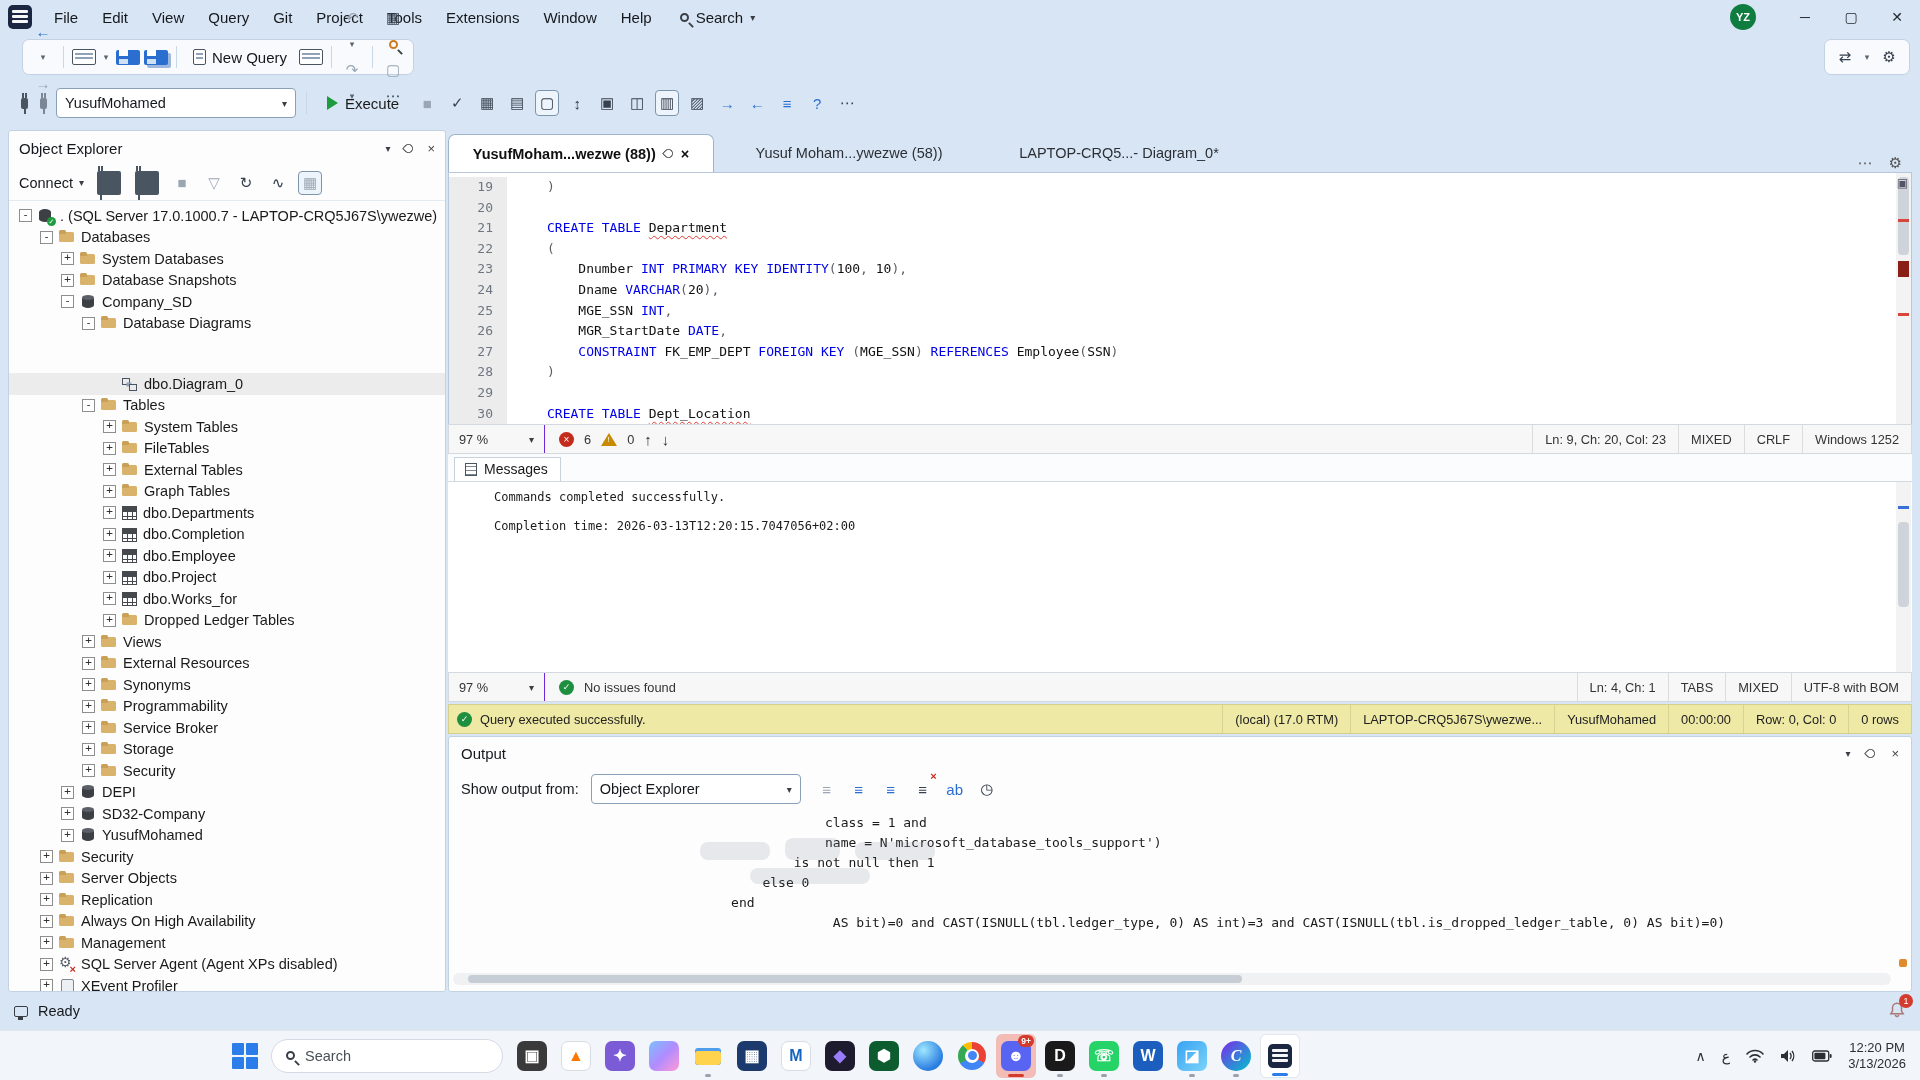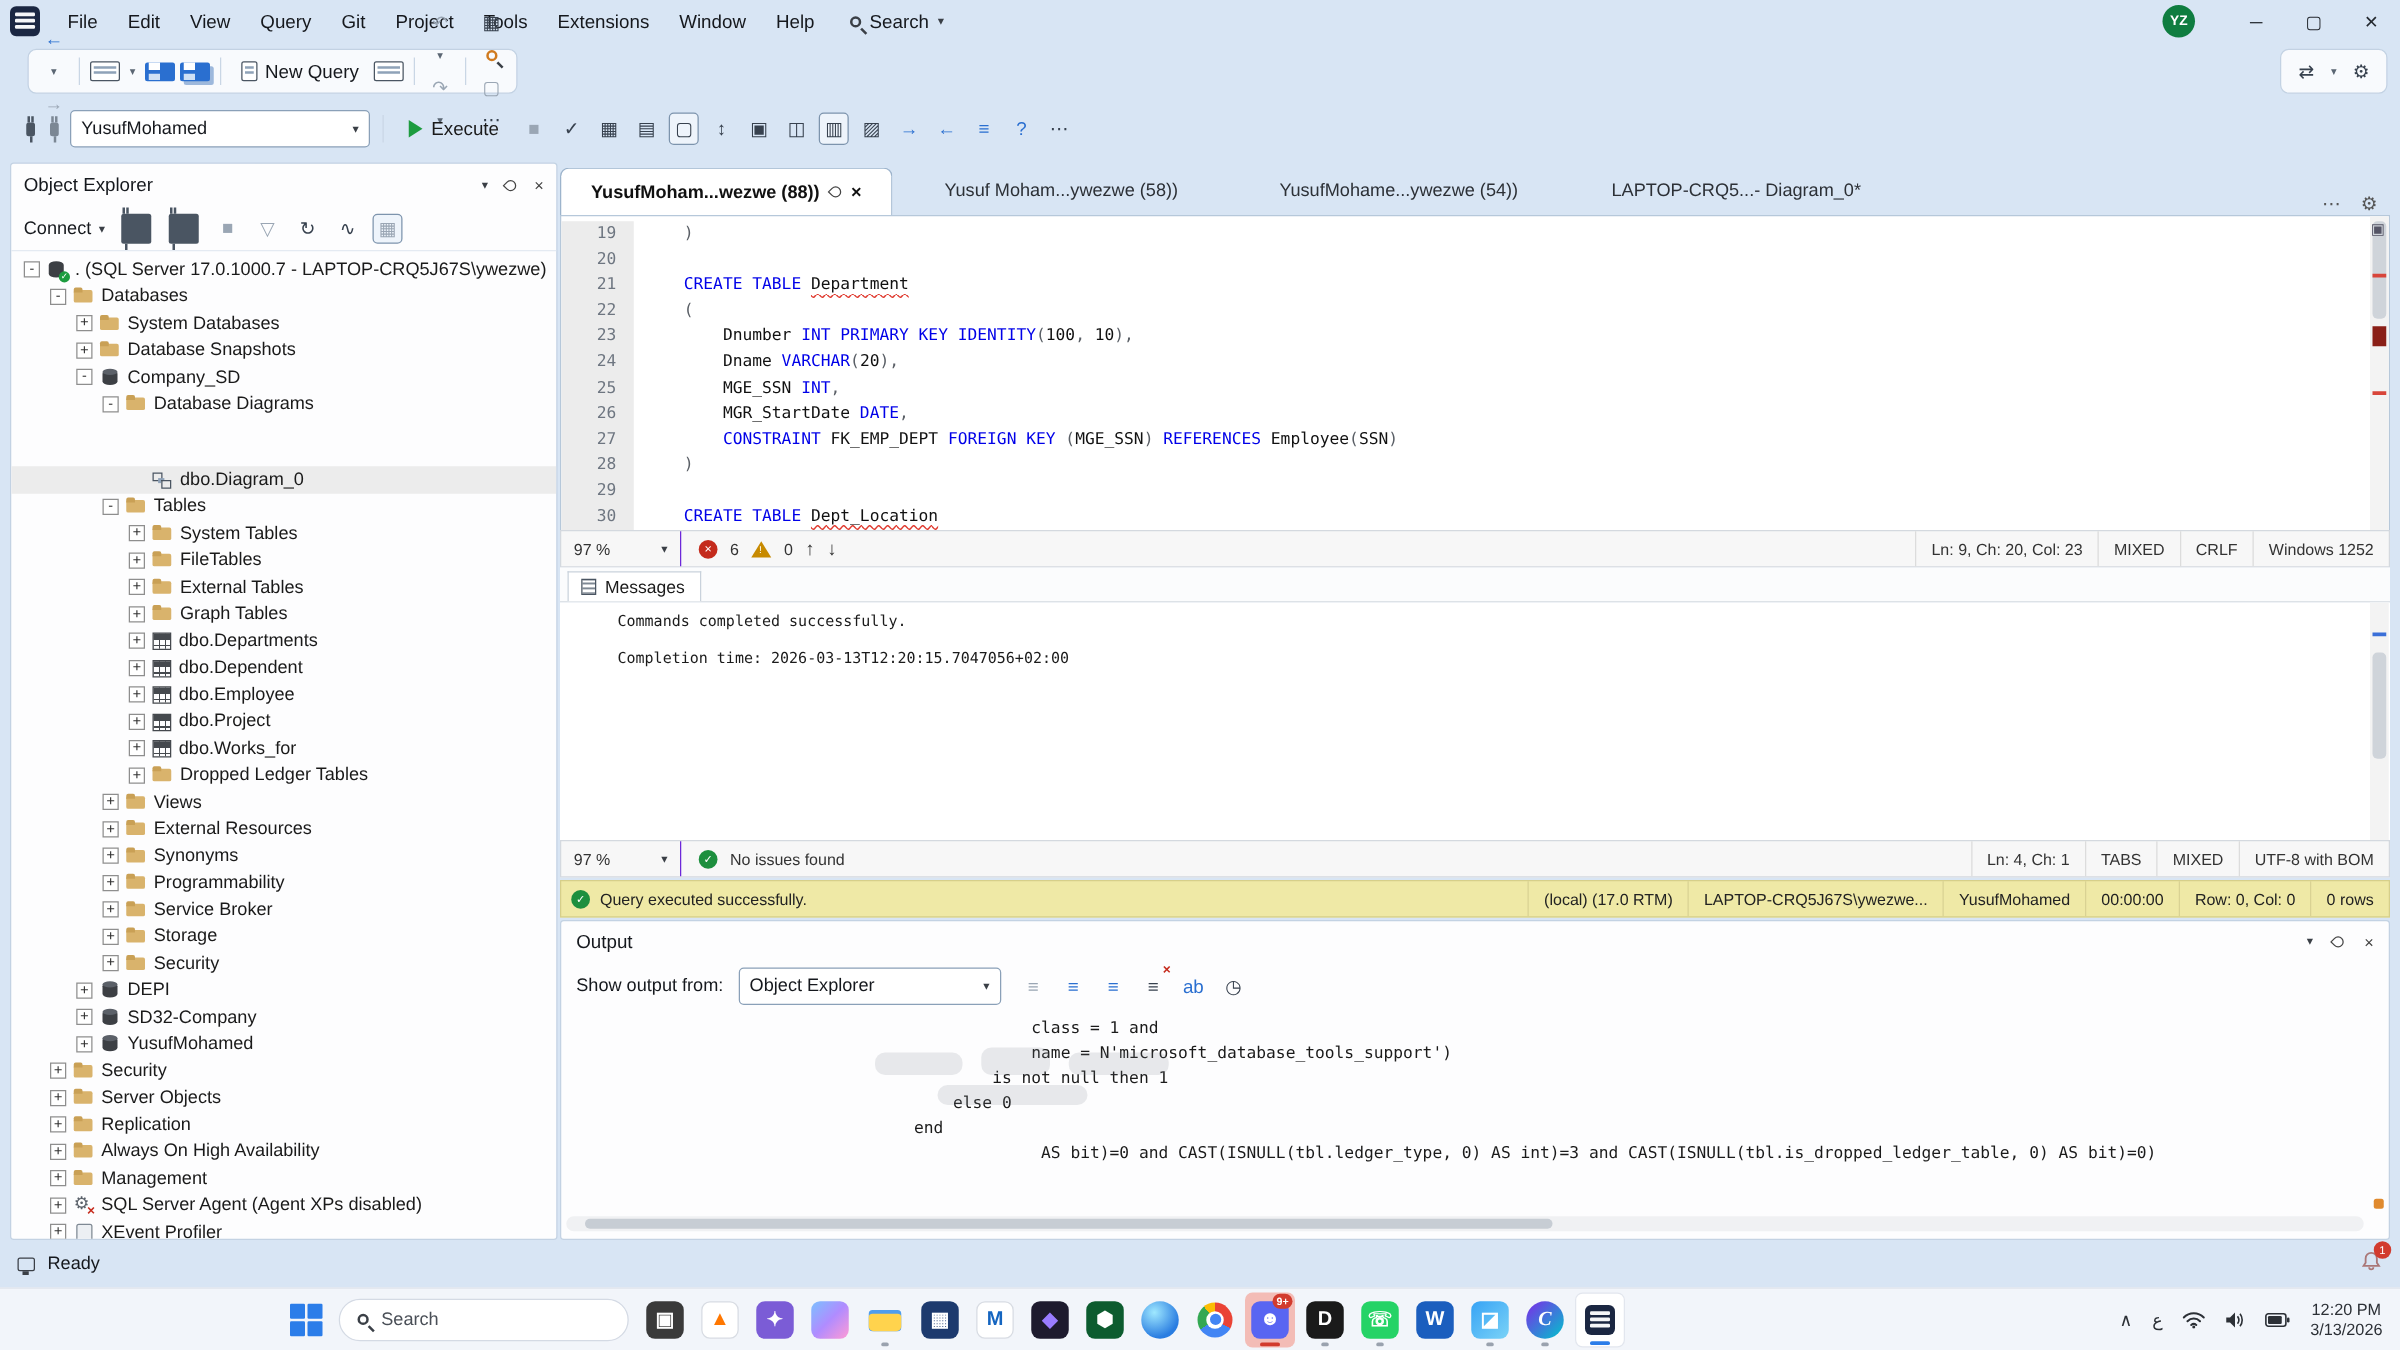--- a/index.html
+++ b/index.html
@@ -361,21 +361,21 @@
         <span>Graph Tables</span>
       </div>
       <div class="trow" style="padding-left: 94px;">
         <span class="toggle">+</span>
         <span class="tico table"></span>
         <span>dbo.Departments</span>
       </div>
       <div class="trow" style="padding-left: 94px;">
         <span class="toggle">+</span>
         <span class="tico table"></span>
-        <span>dbo.Dependent</span>
+        <span>dbo.Completion</span>
       </div>
       <div class="trow" style="padding-left: 94px;">
         <span class="toggle">+</span>
         <span class="tico table"></span>
         <span>dbo.Employee</span>
       </div>
       <div class="trow" style="padding-left: 94px;">
         <span class="toggle">+</span>
         <span class="tico table"></span>
         <span>dbo.Project</span>
@@ -480,23 +480,20 @@
 
 <div id="right-area" class="abs">
   <div id="tabstrip" class="abs">
       <div class="tab active">
         <span>YusufMoham...wezwe (88))</span>
         <span class="ic-pin"></span>
         <span>×</span>
       </div>
       <div class="tab inactive">
         <span>Yusuf Moham...ywezwe (58))</span>
-      </div>
-      <div class="tab inactive">
-        <span>YusufMohame...ywezwe (54))</span>
       </div>
       <div class="tab inactive">
         <span>LAPTOP-CRQ5...- Diagram_0*</span>
       </div>
       <div id="tab-extra">
         <span>⋯</span>
         <span>⚙</span>
       </div>
     </div>
 

